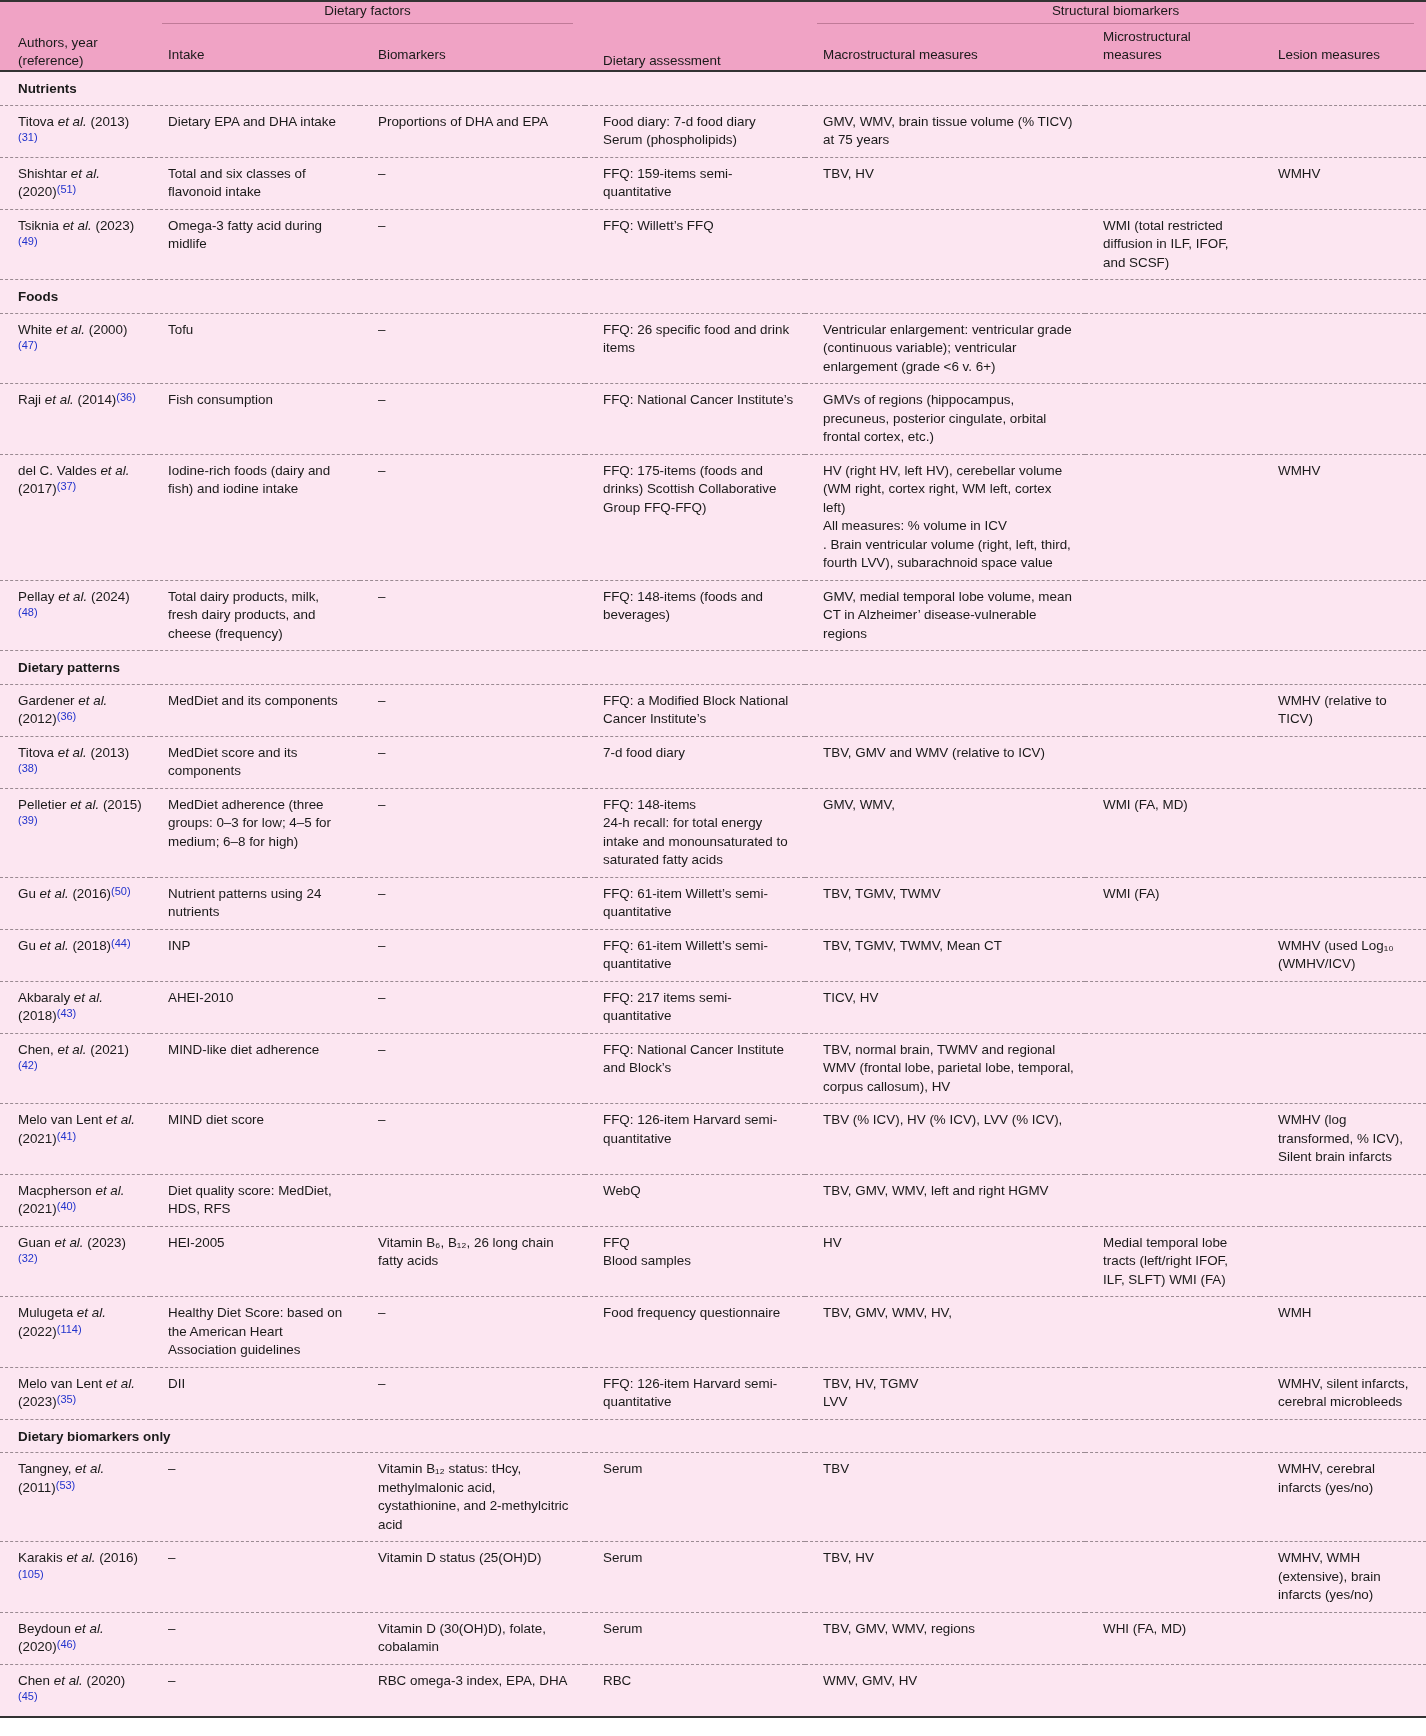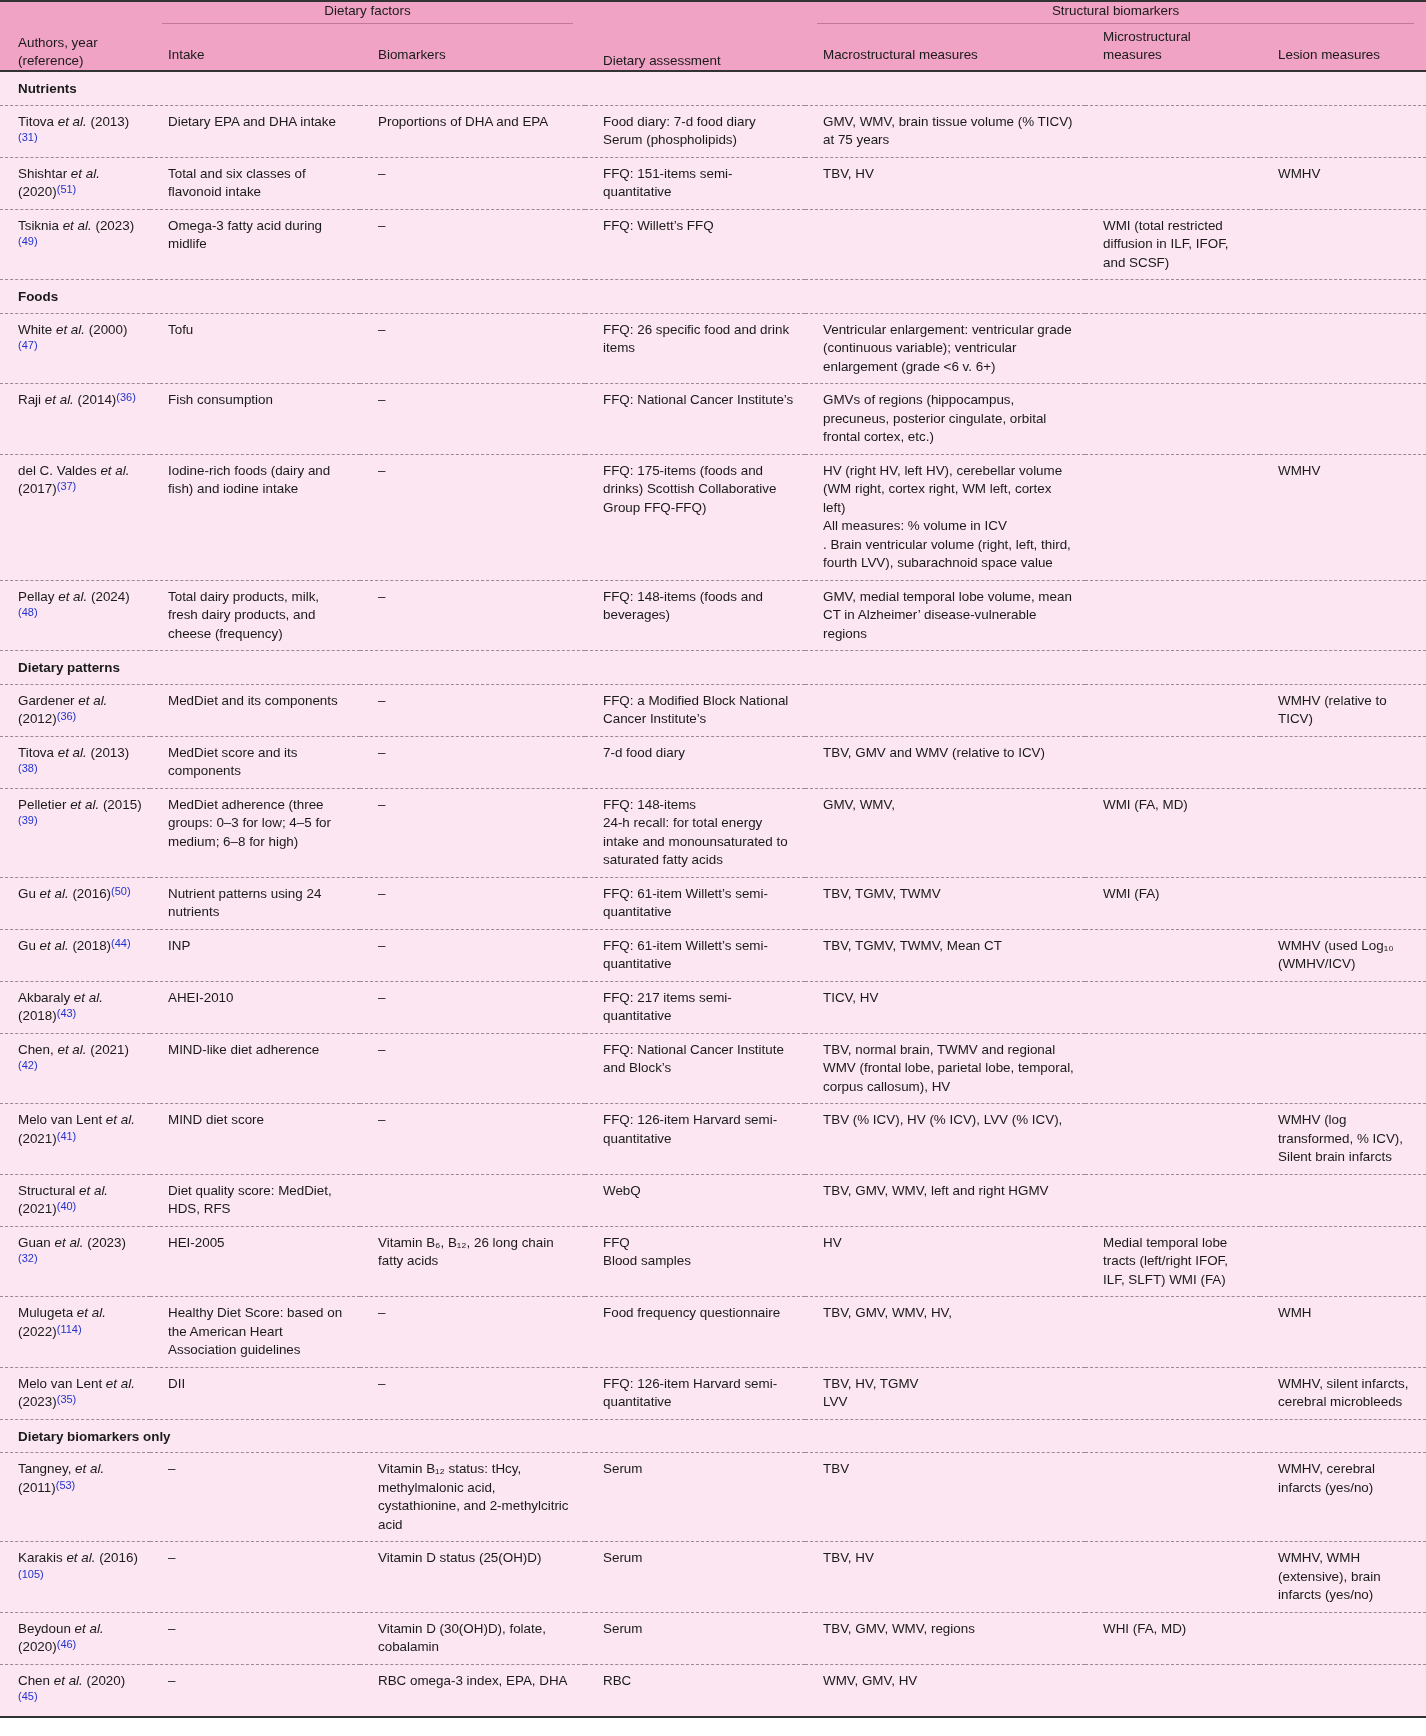--- a/index.html
+++ b/index.html
@@ -64,21 +64,21 @@
           <td class="pl">Food diary: 7-d food diary
 Serum (phospholipids)</td>
           <td class="pl">GMV, WMV, brain tissue volume (% TICV) at 75 years</td>
           <td class="pl"></td>
           <td class="pl"></td>
         </tr>
         <tr>
           <td><span>Shishtar</span> <i>et al.</i> <span>(2020)</span><sup><a>(51)</a></sup></td>
           <td class="pl">Total and six classes of flavonoid intake</td>
           <td class="pl">–</td>
-          <td class="pl">FFQ: 151-items semi-quantitative</td>
+          <td class="pl">FFQ: 159-items semi-quantitative</td>
           <td class="pl">TBV, HV</td>
           <td class="pl"></td>
           <td class="pl">WMHV</td>
         </tr>
         <tr>
           <td><span>Tsiknia</span> <i>et al.</i> <span>(2023)</span><sup><a>(49)</a></sup></td>
           <td class="pl">Omega-3 fatty acid during midlife</td>
           <td class="pl">–</td>
           <td class="pl">FFQ: Willett’s FFQ</td>
           <td class="pl"></td>
@@ -196,21 +196,21 @@
         <tr>
           <td><span>Melo van Lent</span> <i>et al.</i> <span>(2021)</span><sup><a>(41)</a></sup></td>
           <td class="pl">MIND diet score</td>
           <td class="pl">–</td>
           <td class="pl">FFQ: 126-item Harvard semi-quantitative</td>
           <td class="pl">TBV (% ICV), HV (% ICV), LVV (% ICV),</td>
           <td class="pl"></td>
           <td class="pl">WMHV (log transformed, % ICV), Silent brain infarcts</td>
         </tr>
         <tr>
-          <td><span>Structural</span> <i>et al.</i> <span>(2021)</span><sup><a>(40)</a></sup></td>
+          <td><span>Macpherson</span> <i>et al.</i> <span>(2021)</span><sup><a>(40)</a></sup></td>
           <td class="pl">Diet quality score: MedDiet, HDS, RFS</td>
           <td class="pl"></td>
           <td class="pl">WebQ</td>
           <td class="pl">TBV, GMV, WMV, left and right HGMV</td>
           <td class="pl"></td>
           <td class="pl"></td>
         </tr>
         <tr>
           <td><span>Guan</span> <i>et al.</i> <span>(2023)</span><sup><a>(32)</a></sup></td>
           <td class="pl">HEI-2005</td>

